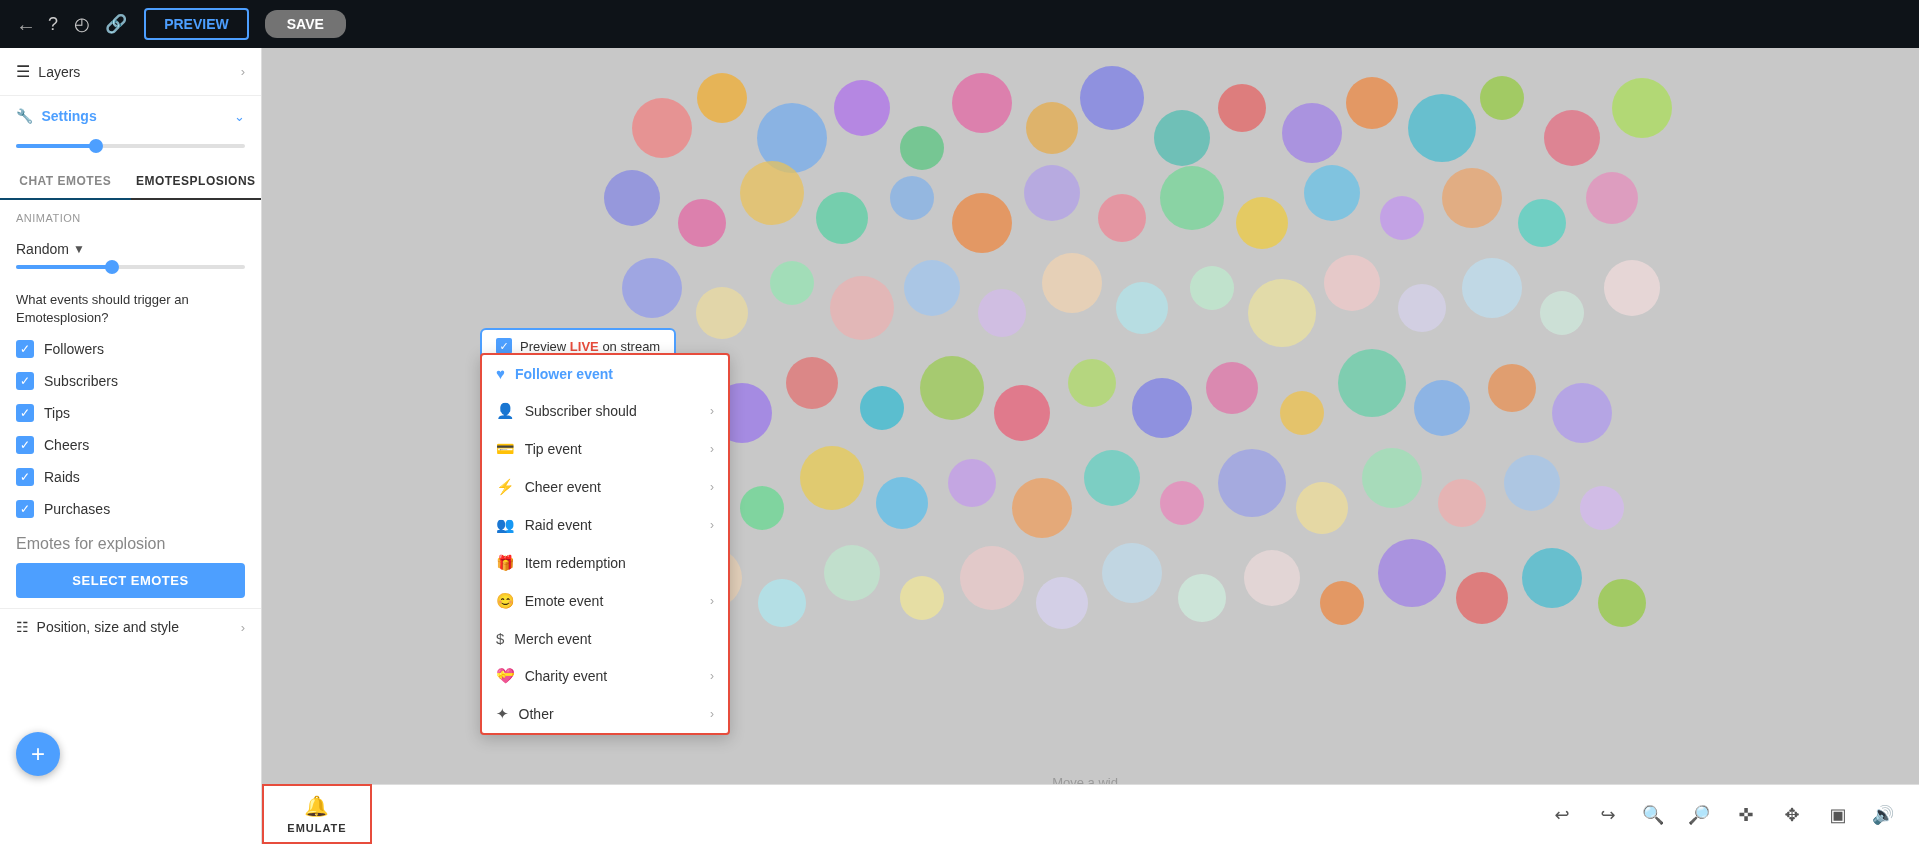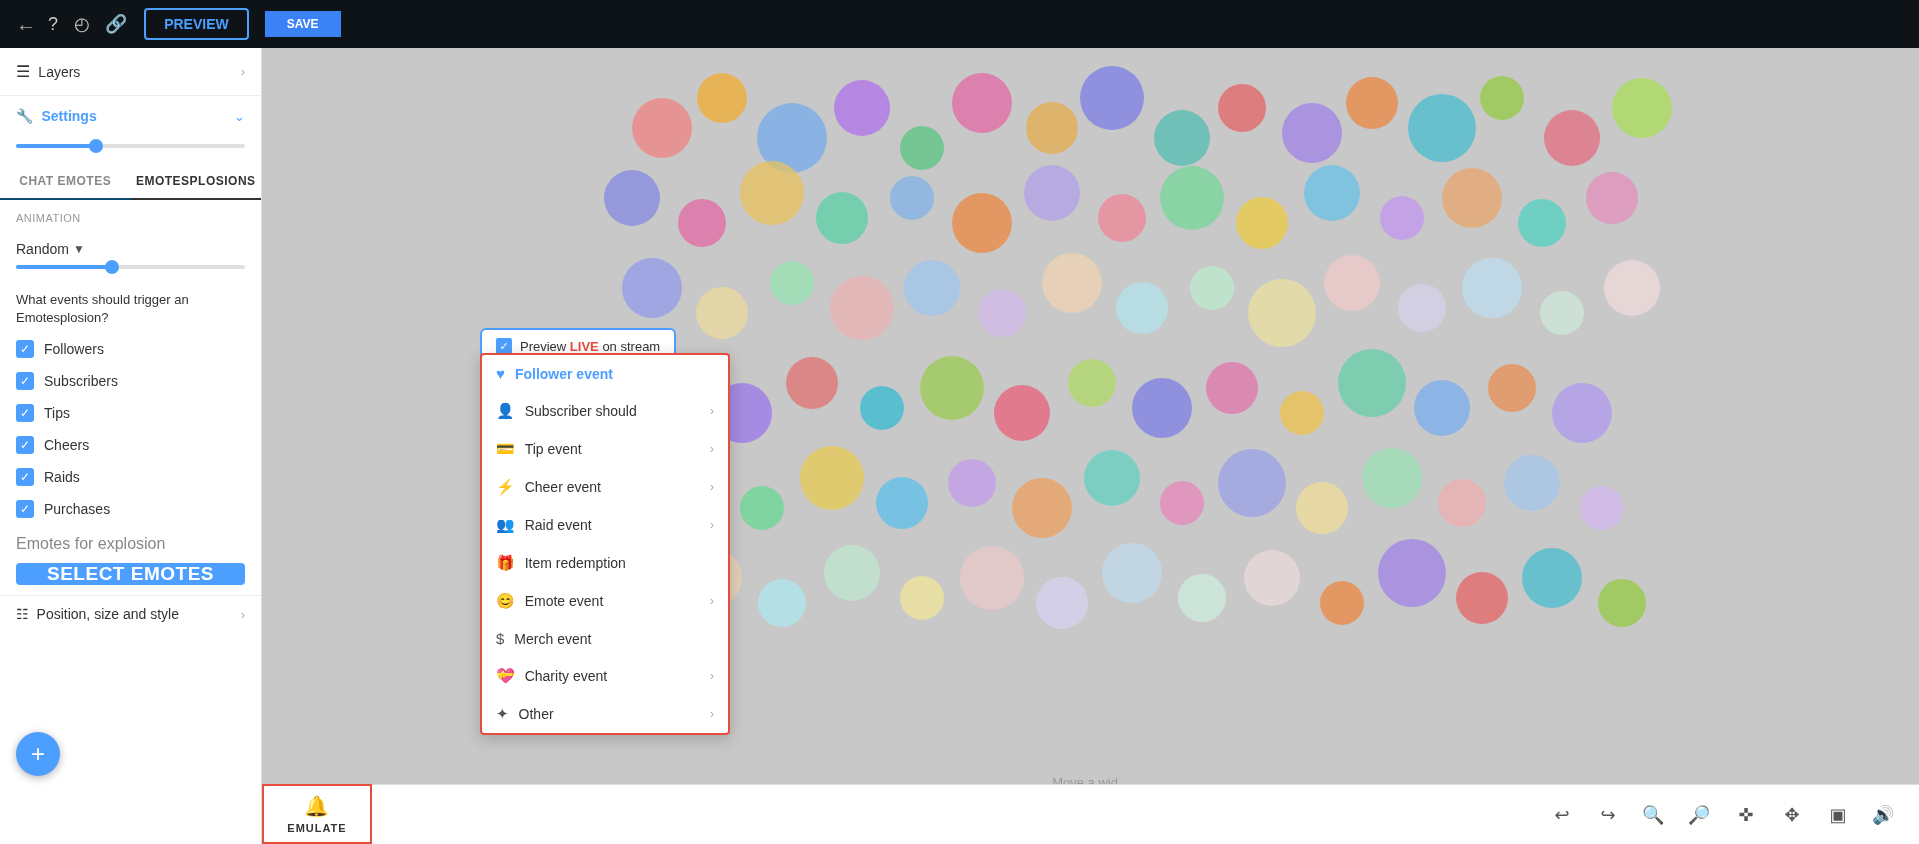--- a/index.html
+++ b/index.html
@@ -44,26 +44,26 @@
       background: transparent;
       border: 2px solid #4d9fff;
       color: #4d9fff;
       padding: 6px 18px;
       border-radius: 4px;
       font-size: 14px;
       font-weight: 600;
       cursor: pointer;
     }
     .btn-save {
-      background: #3b82f6;
+      background: #737373;
       border: none;
       color: #fff;
       padding: 6px 22px;
-      border-radius: 0;
-      font-size: 12px;
+      border-radius: 12px;
+      font-size: 14px;
       font-weight: 700;
       cursor: pointer;
     }
 
     
     .main-layout {
       display: flex;
       width: 100%;
       height: calc(844px - 48px);
     }
@@ -245,22 +245,23 @@
     .emotes-explosion-label {
       padding: 10px 16px 6px;
       font-size: 16px;
       color: #888;
     }
     .btn-select-emotes {
       margin: 4px 16px 10px;
       background: #4d9fff;
       border: none;
       color: #fff;
+      padding: 10px;
       border-radius: 4px;
-      font-size: 19px;
+      font-size: 13px;
       font-weight: 700;
       cursor: pointer;
       letter-spacing: 0.5px;
       width: calc(100% - 32px);
     }
 
     .position-row {
       display: flex;
       align-items: center;
       justify-content: space-between;

